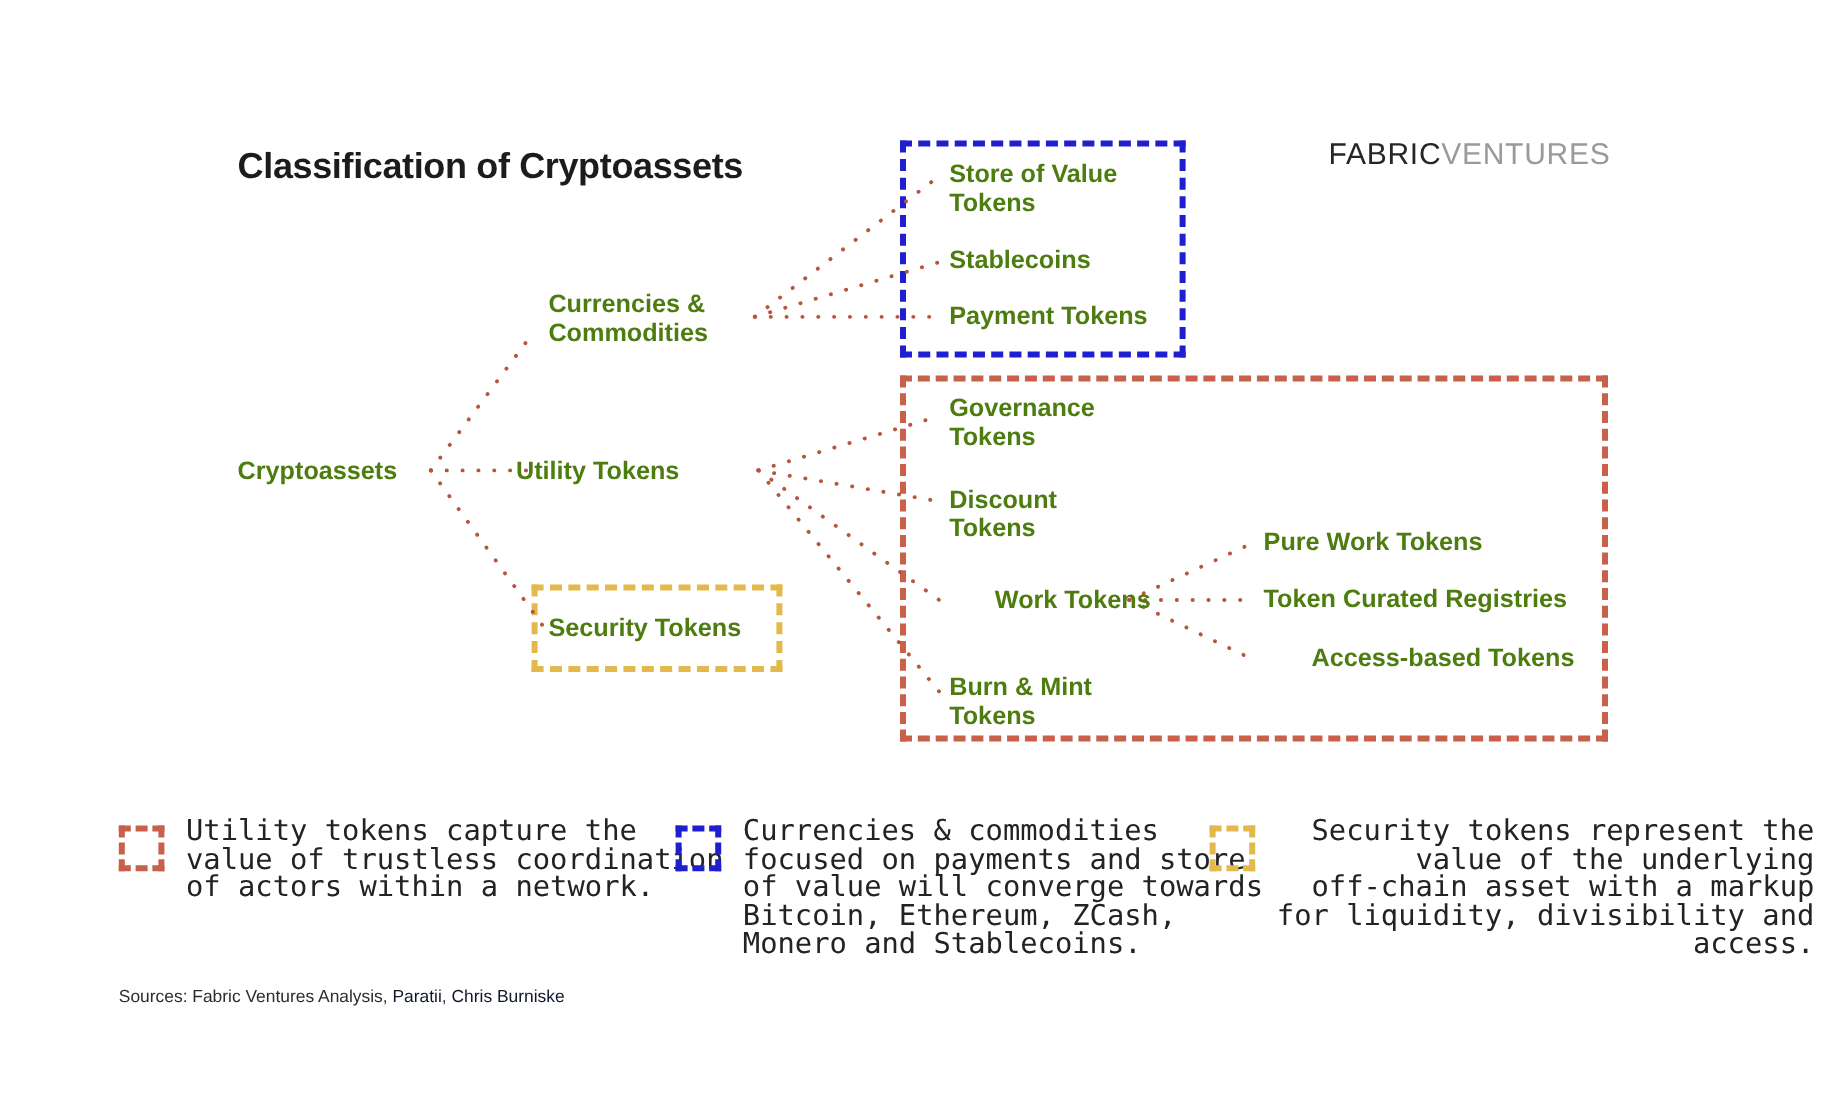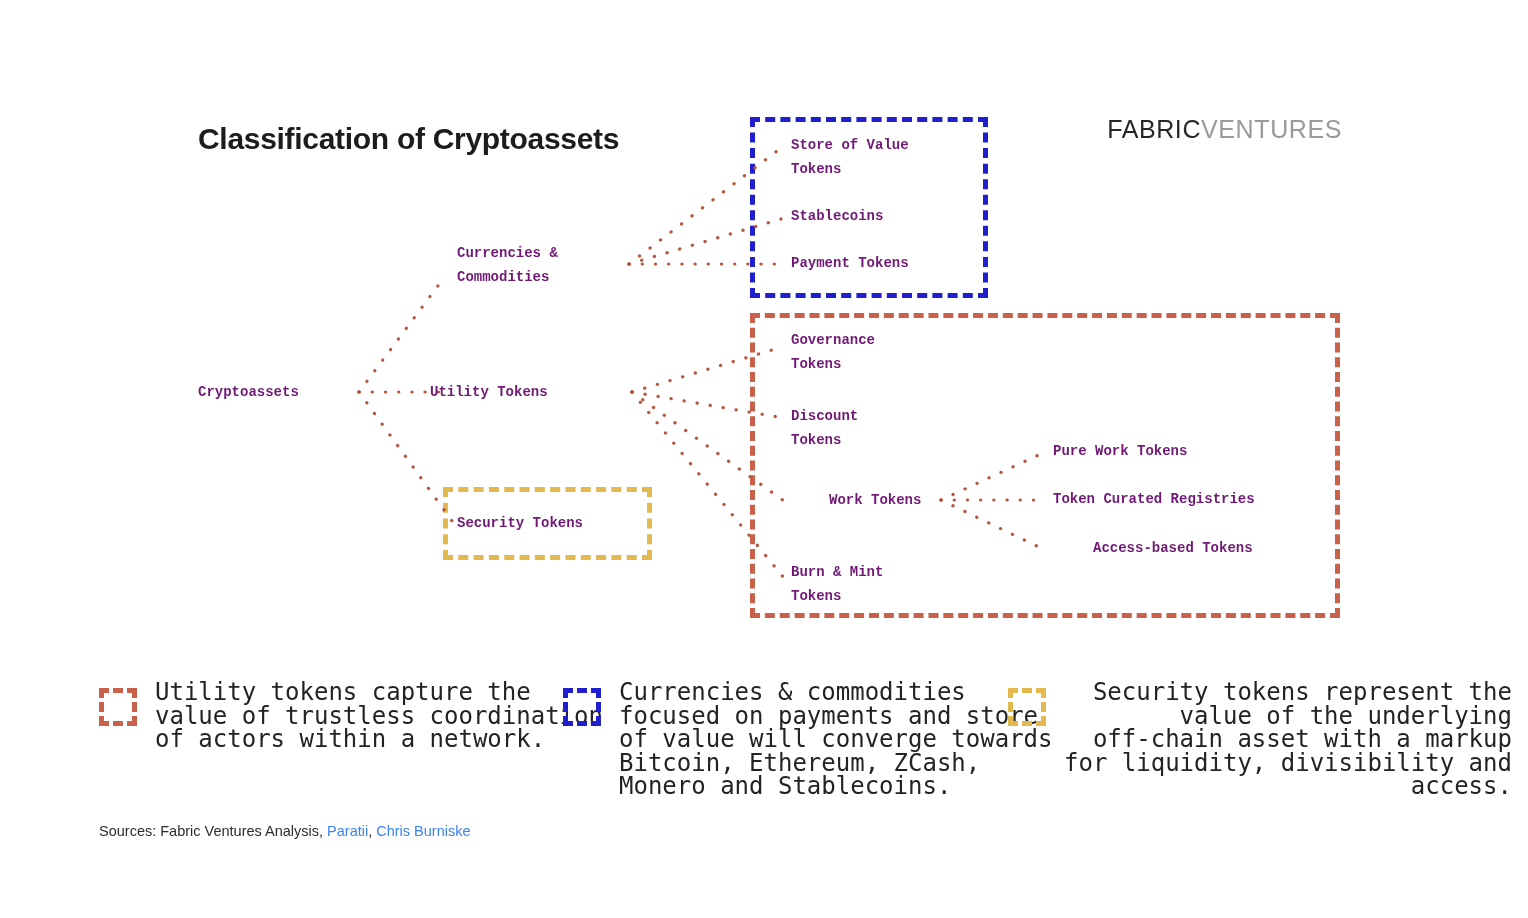--- a/index.html
+++ b/index.html
@@ -19,25 +19,25 @@
   }
   #wires {
     position: absolute;
     left: 0; top: 0;
     width: 1528px;
     height: 918px;
     pointer-events: none;
   }
   .node {
     position: absolute;
-    font-family: Liberation Mono, monospace;
+    font-family: Liberation Sans, sans-serif;
     font-weight: bold;
-    font-size: 14px;
+    font-size: 21px;
     line-height: 23.5px;
-    color: #701a75;
+    color: #4d7c0f;
     white-space: pre-line;
     letter-spacing: 0px;
   }
   .title {
     position: absolute;
     left: 198px;
     top: 122px;
     font-family: "Liberation Sans", sans-serif;
     font-weight: bold;
     font-size: 30px;
@@ -89,21 +89,21 @@
   }
   .sources {
     position: absolute;
     left: 99px;
     top: 823px;
     font-family: "Liberation Sans", sans-serif;
     font-size: 14.5px;
     color: #2c2c2c;
     white-space: nowrap;
   }
-  .sources .lnk { color: #3b82f6; }
+  .sources .lnk { color: #0f172a; }
 </style>
 </head>
 <body>
 
 <div id="canvas">
 
   <div class="title">Classification of Cryptoassets</div>
 
   <div class="logo">
     <span class="lg-a">FABRIC</span><span class="lg-b">VENTURES</span>

